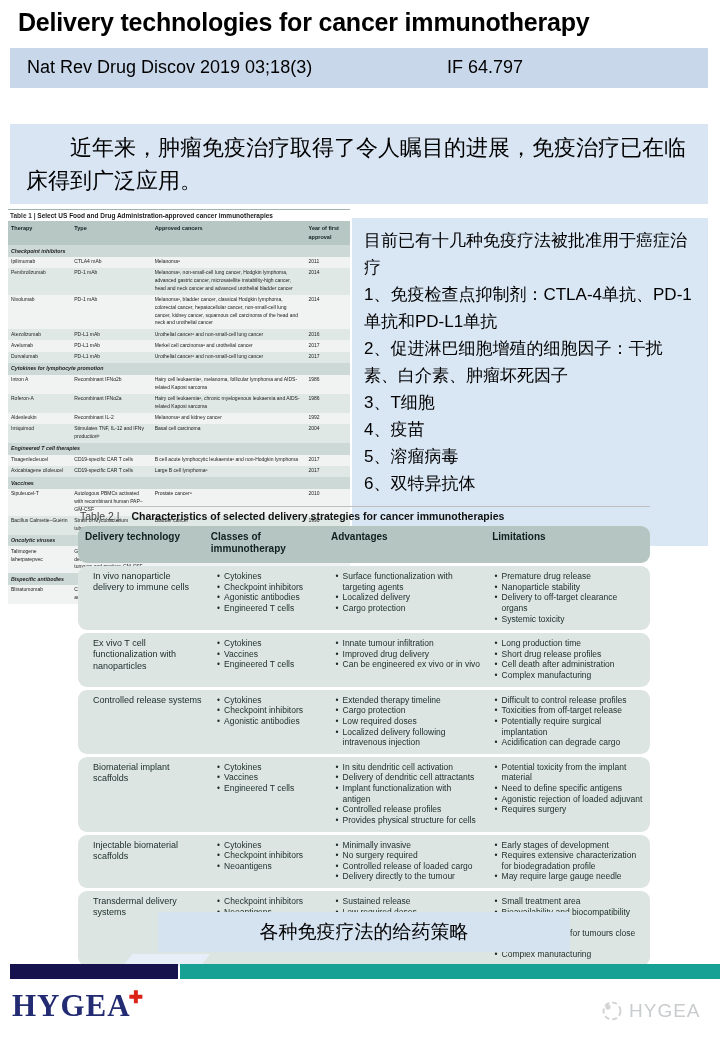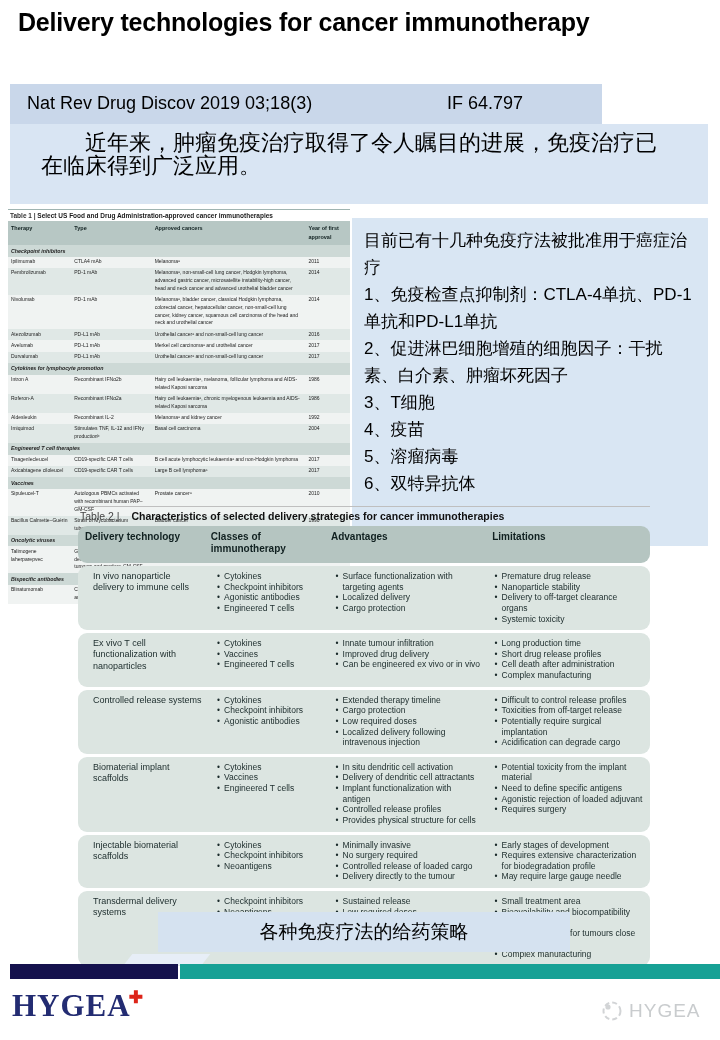--- a/index.html
+++ b/index.html
@@ -1,25 +1,25 @@
 <!DOCTYPE html>
 <html><head>
 <meta charset="utf-8">
 <style>
   html,body{margin:0;padding:0;}
   body{
     width:720px;height:1040px;position:relative;background:#ffffff;
     font-family:"Liberation Sans", sans-serif;overflow:hidden;color:#000;
   }
   .slide-title{position:absolute;left:18px;top:8px;font-size:25px;font-weight:bold;letter-spacing:-0.2px;}
-  .cite-bar{position:absolute;left:10px;top:84px;width:592px;height:40px;background:#c9d7ea;}
+  .cite-bar{position:absolute;left:10px;top:48px;width:698px;height:40px;background:#c9d7ea;}
   .cite-text{position:absolute;left:17px;top:9px;font-size:18px;}
   .cite-if{position:absolute;left:437px;top:9px;font-size:18px;}
   .intro-box{position:absolute;left:10px;top:124px;width:698px;height:80px;background:#d9e5f3;}
-  .intro-box p{margin:7px 31px;font-size:22px;line-height:23px;text-indent:2em;}
+  .intro-box p{margin:7px 16px;font-size:22px;line-height:33px;text-indent:2em;}
 
   
   .table1{position:absolute;left:8px;top:209px;width:342px;background:#ffffff;}
   .t1-title{font-size:6.5px;font-weight:bold;color:#1a1a1a;border-top:1.5px solid #9fb4b1;padding:2px 2px 2px 2px;}
   .t1-title .pfx{font-weight:bold;color:#333;}
   .t1-grid{display:grid;grid-template-columns:18.5% 23.5% 45% 13%;}
   .t1c{padding:1.5px 3px 2px 3px;font-size:5px;line-height:1.55;color:#222;}
   .t1-head{background:#b7c7c4;font-weight:bold;font-size:5.5px;color:#102020;padding-top:3px;padding-bottom:4px;}
   .t1-sec{background:#cdd9d6;font-weight:bold;font-style:italic;font-size:5.3px;grid-column:1 / -1;}
   .t1-cell.even{background:#f0f3f2;}

